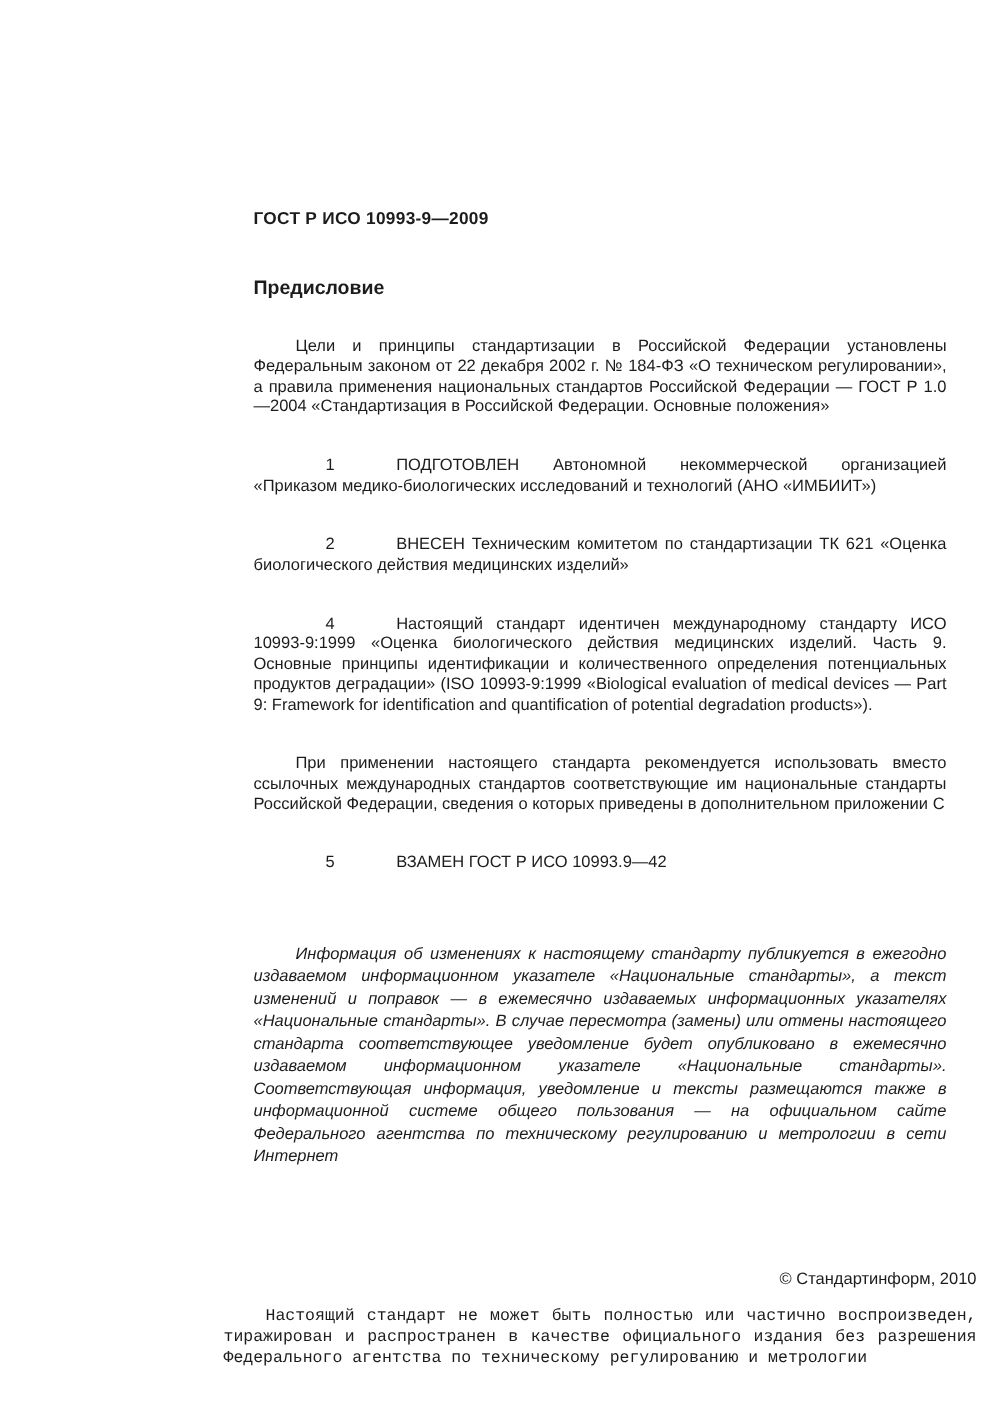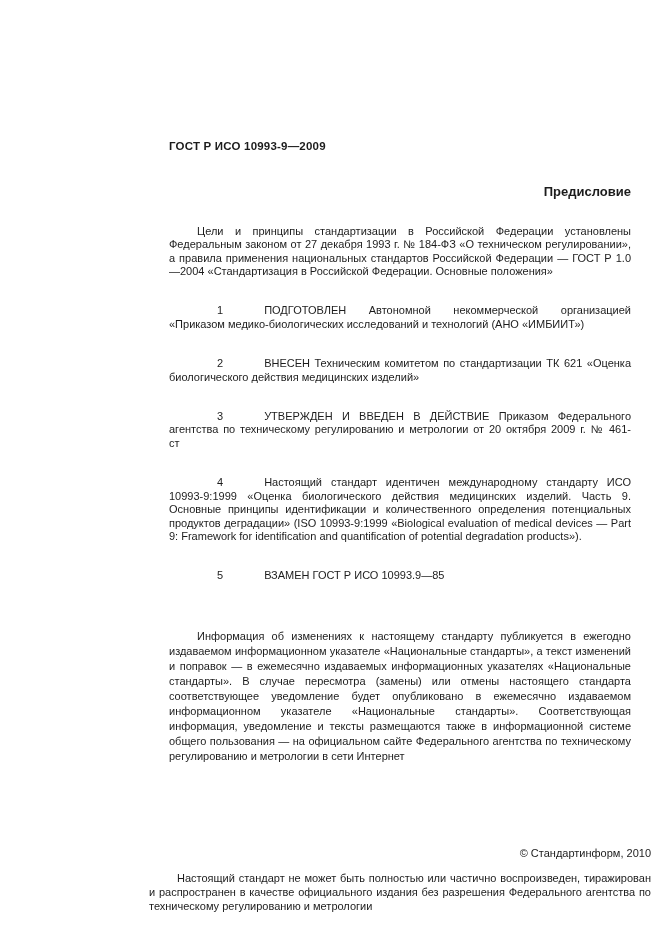--- a/index.html
+++ b/index.html
@@ -25,86 +25,88 @@
     top: 0;
   }
   .doc-code {
     margin-top: 60px;
     font-weight: bold;
     font-size: 11.5px;
     letter-spacing: 0.2px;
   }
   .title {
     margin-top: 20px;
-    text-align: right;
+    text-align: left;
     font-size: 13px;
     font-weight: bold;
   }
   p.para {
     margin-top: 13px;
     text-align: justify;
     text-indent: 28px;
   }
   p.para.no-gap { margin-top: 0; }
   .section-heading {
     margin-top: 16px;
     text-indent: 28px;
     font-weight: bold;
   }
   .item-num { padding-right: 7px; }
   .amendments {
     margin-top: 34px;
+    font-style: italic;
     line-height: 15px;
     text-align: justify;
     text-indent: 28px;
   }
   .copyright {
     position: absolute;
     top: 773px;
     right: 44px;
     text-align: left;
   }
   .restriction {
     position: absolute;
     top: 797px;
     left: 75px;
     right: 44px;
     text-align: justify;
     text-indent: 28px;
     line-height: 14.2px;
+    font-family: Liberation Mono, monospace;
   }
   .page-number {
     position: absolute;
     top: 868px;
     left: 75px;
   }
 </style>
 </head>
 <body>
 
 <div class="page">
   <div class="content">
 
     <div class="doc-code">ГОСТ Р ИСО 10993-9—2009</div>
 
     <div class="title">Предисловие</div>
 
-    <p class="para">Цели и принципы стандартизации в Российской Федерации установлены Федеральным законом от 27 декабря 1993 г. № 184-ФЗ «О техническом регулировании», а правила применения национальных стандартов Российской Федерации — ГОСТ Р 1.0—2004 «Стандартизация в Российской Федерации. Основные положения»</p>
+    <p class="para">Цели и принципы стандартизации в Российской Федерации установлены Федеральным законом от 22 декабря 2002 г. № 184-ФЗ «О техническом регулировании», а правила применения национальных стандартов Российской Федерации — ГОСТ Р 1.0—2004 «Стандартизация в Российской Федерации. Основные положения»</p>
 
 
     <p class="para"><span class="item-num">1</span><span>ПОДГОТОВЛЕН Автономной некоммерческой организацией «Приказом медико-биологических исследований и технологий (АНО «ИМБИИТ»)</span></p>
 
     <p class="para"><span class="item-num">2</span><span>ВНЕСЕН Техническим комитетом по стандартизации ТК 621 «Оценка биологического действия медицинских изделий»</span></p>
 
-    <p class="para"><span class="item-num">3</span><span>УТВЕРЖДЕН И ВВЕДЕН В ДЕЙСТВИЕ Приказом Федерального агентства по техническому регулированию и метрологии от 20 октября 2009 г. № 461-ст</span></p>
 
     <p class="para"><span class="item-num">4</span><span>Настоящий стандарт идентичен международному стандарту ИСО 10993-9:1999 «Оценка биологического действия медицинских изделий. Часть 9. Основные принципы идентификации и количественного определения потенциальных продуктов деградации» (ISO 10993-9:1999 «Biological evaluation of medical devices — Part 9: Framework for identification and quantification of potential degradation products»).</span></p>
 
+    <p class="para no-gap">При применении настоящего стандарта рекомендуется использовать вместо ссылочных международных стандартов соответствующие им национальные стандарты Российской Федерации, сведения о которых приведены в дополнительном приложении С</p>
 
-    <p class="para"><span class="item-num">5</span><span>ВЗАМЕН ГОСТ Р ИСО 10993.9—85</span></p>
+    <p class="para"><span class="item-num">5</span><span>ВЗАМЕН ГОСТ Р ИСО 10993.9—42</span></p>
 
     <p class="amendments">Информация об изменениях к настоящему стандарту публикуется в ежегодно издаваемом информационном указателе «Национальные стандарты», а текст изменений и поправок — в ежемесячно издаваемых информационных указателях «Национальные стандарты». В случае пересмотра (замены) или отмены настоящего стандарта соответствующее уведомление будет опубликовано в ежемесячно издаваемом информационном указателе «Национальные стандарты». Соответствующая информация, уведомление и тексты размещаются также в информационной системе общего пользования — на официальном сайте Федерального агентства по техническому регулированию и метрологии в сети Интернет</p>
 
   </div>
 
   <div class="copyright">©  Стандартинформ, 2010</div>
 
   <p class="restriction">Настоящий стандарт не может быть полностью или частично воспроизведен, тиражирован и распространен в качестве официального издания без разрешения Федерального агентства по техническому регулированию и метрологии</p>
 
   <div class="page-number">II</div>

